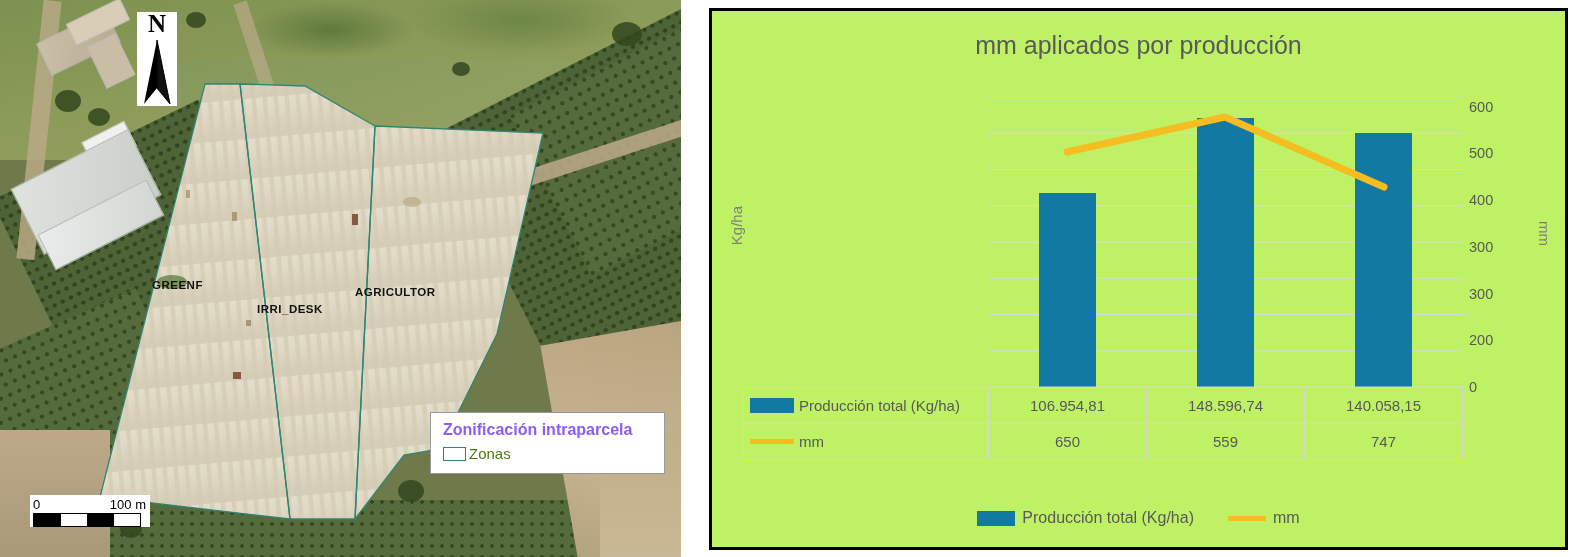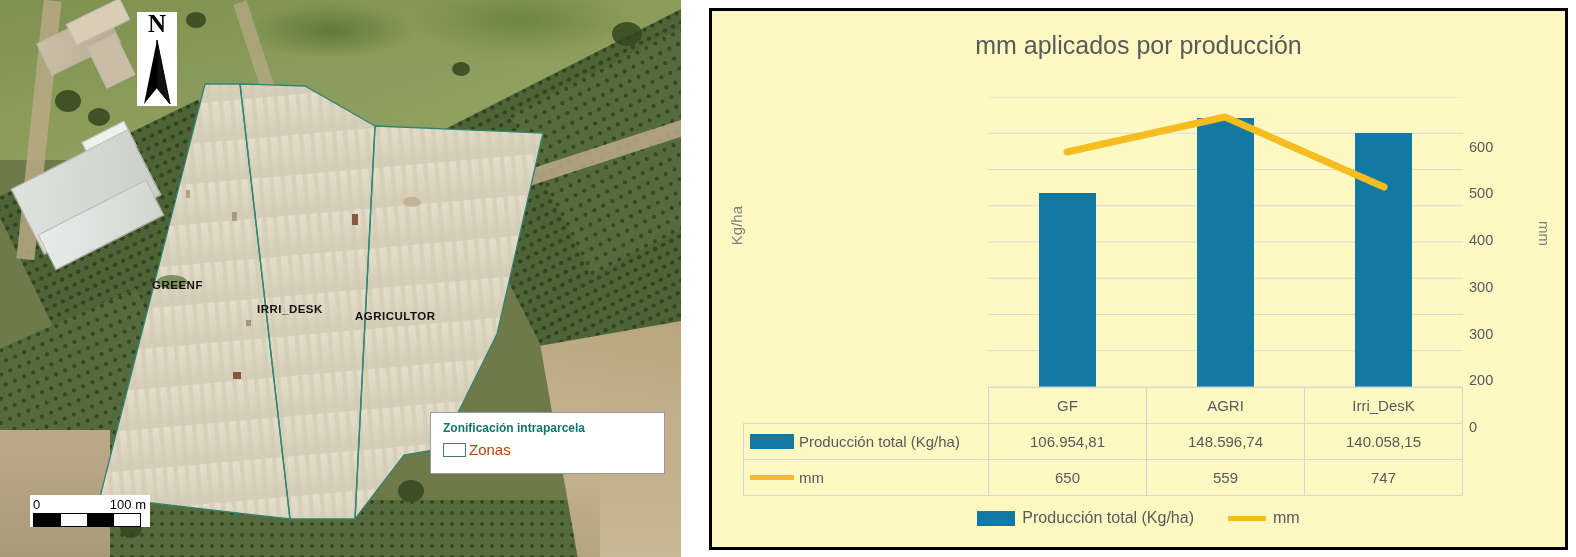--- a/index.html
+++ b/index.html
@@ -60,64 +60,64 @@
   #b6{left:95px;top:38px;width:30px;height:44px;transform:rotate(-26deg);background:#c9bda6;}
   .treeblob{position:absolute;border-radius:50%;background:#32461f;opacity:.85;}
 
   
   #parcel-svg{position:absolute;left:0;top:0;width:681px;height:557px;}
 
   .zone-label{position:absolute;font-family:"Liberation Sans",sans-serif;font-weight:bold;
     font-size:11.5px;color:#11120f;letter-spacing:.5px;white-space:nowrap;}
   #lbl-greenf{left:152px;top:279px;}
   #lbl-irri{left:257px;top:303px;}
-  #lbl-agri{left:355px;top:286px;margin-top:24px;}
+  #lbl-agri{left:355px;top:286px;}
 
   
   #north{position:absolute;left:137px;top:12px;width:40px;height:94px;background:#ffffff;}
   #north .n-letter{position:absolute;top:-2px;left:0;width:40px;text-align:center;
     font-size:25px;font-weight:bold;color:#000;font-family:"Liberation Serif",serif;line-height:28px;}
   #north svg{position:absolute;left:0;top:26px;}
 
   
   #scalebar{position:absolute;left:30px;top:495px;width:120px;background:#ffffff;padding:1px 0 0 0;}
   #scalebar .sb-labels{position:relative;height:17px;font-size:13px;color:#000;font-family:"Liberation Sans",sans-serif;}
   #scalebar .sb-0{position:absolute;left:3px;top:1px;}
   #scalebar .sb-100{position:absolute;right:4px;top:1px;}
   #scalebar .sb-bar{display:flex;height:14px;width:108px;margin:0 0 0 3px;border:1px solid #000;box-sizing:border-box;}
   #scalebar .sb-seg{flex:1;}
   #scalebar .sb-seg.dark{background:#000;}
   #scalebar .sb-seg.light{background:#fff;}
 
   
   #map-legend{position:absolute;left:430px;top:412px;width:235px;height:62px;background:#ffffff;
     border:1px solid #9a9a9a;box-sizing:border-box;padding:8px 10px 0 12px;}
-  #map-legend .ml-title{font-size:12px;font-weight:bold;color:#0f766e;font-family:"Liberation Sans",sans-serif;}
+  #map-legend .ml-title{font-size:16px;font-weight:bold;color:#8b5cf6;font-family:"Liberation Sans",sans-serif;}
   #map-legend .ml-row{display:flex;align-items:center;margin-top:6px;}
   #map-legend .ml-swatch{width:21px;height:12px;border:1.4px solid #3f7e72;background:#ffffff;margin-right:3px;}
-  #map-legend .ml-label{font-size:15px;color:#c2410c;font-family:"Liberation Sans",sans-serif;}
+  #map-legend .ml-label{font-size:15px;color:#4d7c0f;font-family:"Liberation Sans",sans-serif;}
 
   
   #chart-panel{position:absolute;left:709px;top:8px;width:859px;height:542px;
-    background:#fef9c3;border:3px solid #000000;box-sizing:border-box;}
+    background:#bef264;border:3px solid #000000;box-sizing:border-box;}
   #chart-title{position:absolute;left:0;top:20px;width:100%;text-align:center;
     font-size:25px;color:#595959;font-family:"Liberation Sans",sans-serif;}
 
   #y-left-title{position:absolute;left:16px;top:195px;font-size:15px;color:#7f7f7f;
     writing-mode:vertical-rl;transform:rotate(180deg);font-family:"Liberation Sans",sans-serif;}
   #y-right-title{position:absolute;right:12px;top:210px;font-size:15px;color:#7f7f7f;
     writing-mode:vertical-rl;font-family:"Liberation Sans",sans-serif;}
 
   
   #plot{position:absolute;left:276px;top:86px;width:475px;height:290px;}
   #plot-svg{position:absolute;left:0;top:0;}
   .ytick{position:absolute;right:0;font-size:14.5px;color:#595959;text-align:right;
     white-space:nowrap;transform:translateY(-50%);font-family:"Liberation Sans",sans-serif;}
   #y-left-ticks{position:absolute;left:156px;top:86px;width:110px;height:290px;}
-  #y-right-ticks{position:absolute;left:757px;top:86px;width:60px;height:290px;margin-top:40px;}
+  #y-right-ticks{position:absolute;left:757px;top:86px;width:60px;height:290px;}
   .ytick.right{left:0;right:auto;text-align:left;}
 
   
   #data-table{position:absolute;left:31px;top:376px;width:720px;border-collapse:collapse;
     table-layout:fixed;}
   #data-table td{border:1px solid #d6d6d6;height:35px;font-size:15px;color:#595959;
     text-align:center;font-family:"Liberation Sans",sans-serif;padding:0;}
   #data-table td.hdrcell{border-top:none;border-left:none;border-bottom:none;}
   #data-table td.rowhdr{text-align:left;padding-left:6px;white-space:nowrap;}
   #data-table col.c0{width:245px;}
@@ -283,26 +283,20 @@
     </div>
 
     <table id="data-table">
       <colgroup>
           <col class="c0">
           <col class="cx">
           <col class="cx">
           <col class="cx">
         </colgroup>
       <tbody>
-        <tr>
-          <td class="hdrcell"></td>
-          <td>GF</td>
-          <td>AGRI</td>
-          <td>Irri_DesK</td>
-        </tr>
         <tr>
           <td class="rowhdr">
             <span class="rh-inner">
               <span class="key-bar"></span>
               <span>Producción total (Kg/ha)</span>
             </span>
           </td>
           <td>106.954,81</td>
           <td>148.596,74</td>
           <td>140.058,15</td>

